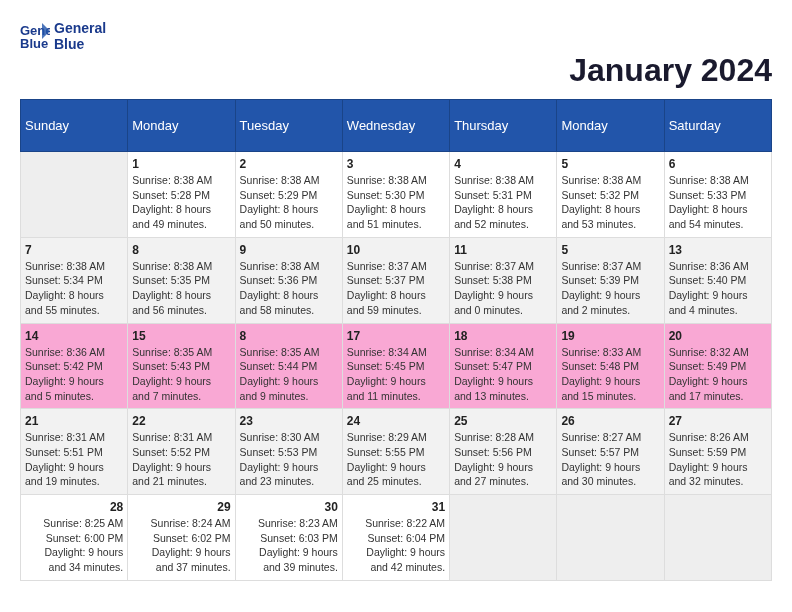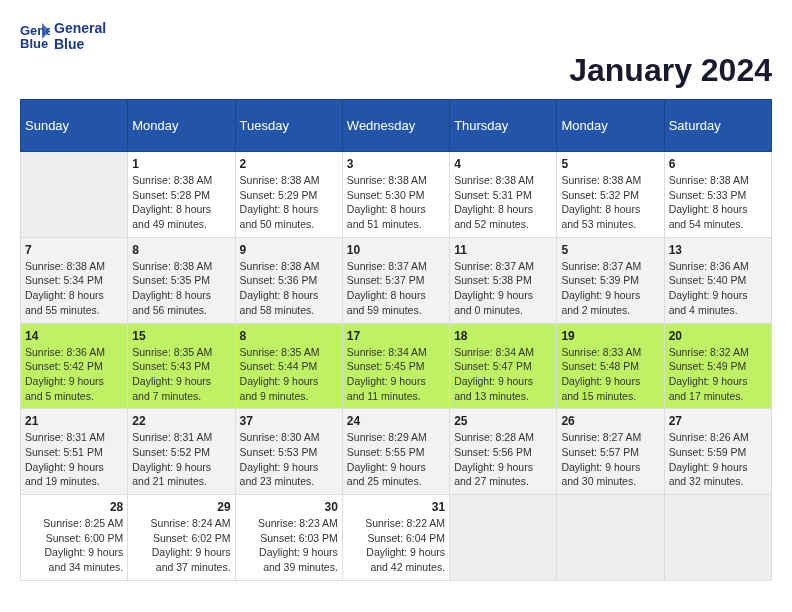--- a/index.html
+++ b/index.html
@@ -81,21 +81,21 @@
     .day-info {
       color: #333;
       line-height: 1.4;
     }
     .empty-cell {
       background: #f5f5f5;
     }
     
     .week-row-1 td { background-color: #ffffff; }
     .week-row-2 td { background-color: #f2f2f2; }
-    .week-row-3 td { background-color: #bef264; margin-top: 40px; }
+    .week-row-3 td { background-color: #f9a8d4; margin-top: 40px; }
     .week-row-4 td { background-color: #f2f2f2; }
     .week-row-5 td { background-color: #ffffff; text-align: right; }
     .week-row-1 td.empty-cell,
     .week-row-2 td.empty-cell,
     .week-row-3 td.empty-cell,
     .week-row-4 td.empty-cell,
     .week-row-5 td.empty-cell {
       background-color: #eeeeee;
     }
   </style>
@@ -224,21 +224,21 @@
       <tr class="week-row-4">
         <td>
           <span class="day-number">21</span>
           <div class="day-info">Sunrise: 8:31 AM<br>Sunset: 5:51 PM<br>Daylight: 9 hours<br>and 19 minutes.</div>
         </td>
         <td>
           <span class="day-number">22</span>
           <div class="day-info">Sunrise: 8:31 AM<br>Sunset: 5:52 PM<br>Daylight: 9 hours<br>and 21 minutes.</div>
         </td>
         <td>
-          <span class="day-number">37</span>
+          <span class="day-number">23</span>
           <div class="day-info">Sunrise: 8:30 AM<br>Sunset: 5:53 PM<br>Daylight: 9 hours<br>and 23 minutes.</div>
         </td>
         <td>
           <span class="day-number">24</span>
           <div class="day-info">Sunrise: 8:29 AM<br>Sunset: 5:55 PM<br>Daylight: 9 hours<br>and 25 minutes.</div>
         </td>
         <td>
           <span class="day-number">25</span>
           <div class="day-info">Sunrise: 8:28 AM<br>Sunset: 5:56 PM<br>Daylight: 9 hours<br>and 27 minutes.</div>
         </td>

